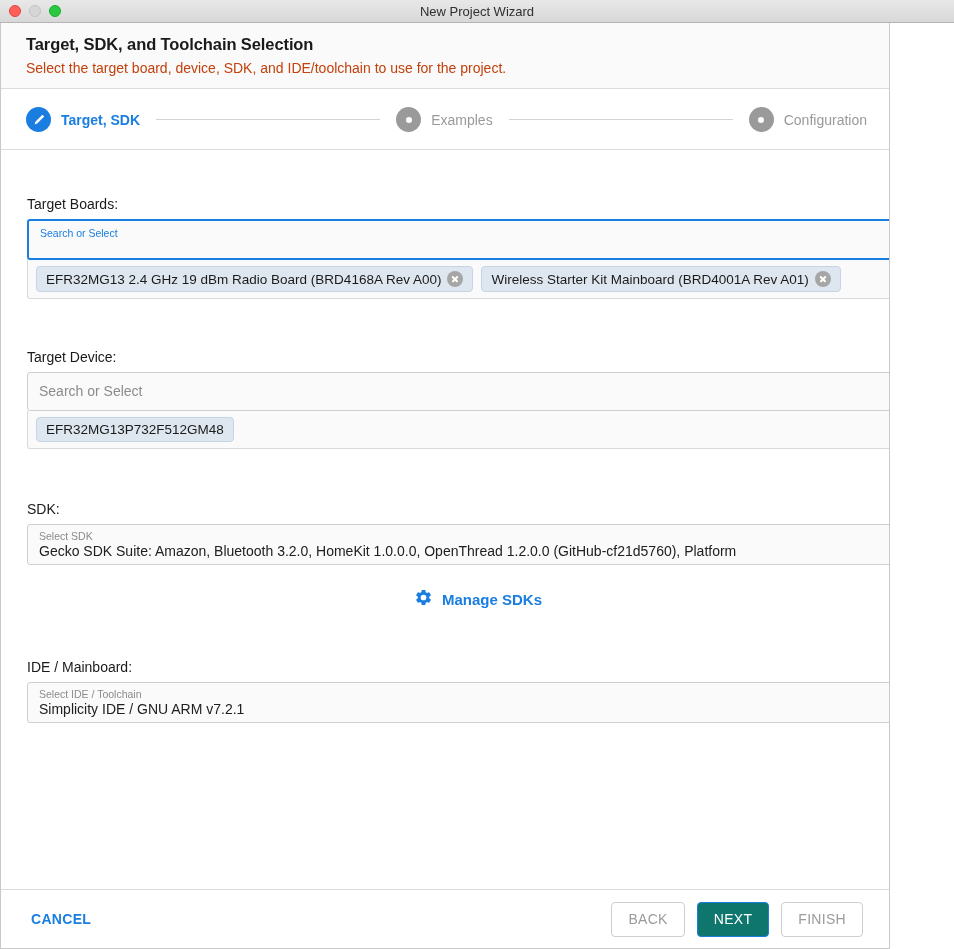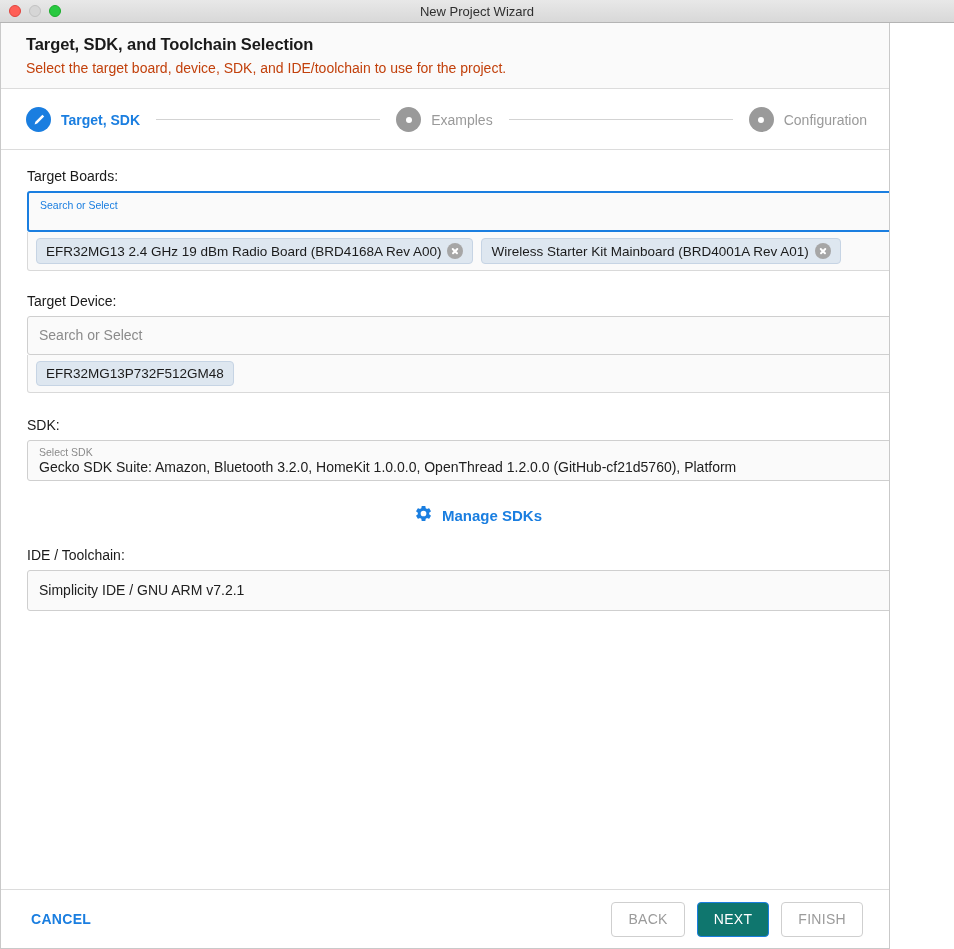--- a/index.html
+++ b/index.html
@@ -122,21 +122,21 @@
     flex: 1 1 auto;
     padding: 18px 26px 0 26px;
     background: #ffffff;
     overflow: hidden;
   }
   .field-label {
     font-size: 14px;
     color: #1a1a1a;
     margin-bottom: 7px;
   }
-  .group { margin-bottom: 0; }
+  .group { margin-bottom: 0; margin-top: 28px; }
 
   
   .combo {
     position: relative;
     width: 902px;
     background: #fafafa;
     border: 1px solid #cfcfcf;
     border-radius: 3px;
     height: 39px;
     display: flex;
@@ -396,22 +396,23 @@
             <path fill="#1a7ee0" d="M19.14 12.94a7.6 7.6 0 0 0 .06-.94 7.6 7.6 0 0 0-.06-.94l2.03-1.58a.48.48 0 0 0 .12-.61l-1.92-3.32a.48.48 0 0 0-.58-.22l-2.39.96a7.1 7.1 0 0 0-1.63-.94l-.36-2.54a.47.47 0 0 0-.47-.4h-3.84a.47.47 0 0 0-.47.4l-.36 2.54c-.59.24-1.13.56-1.63.94l-2.39-.96a.48.48 0 0 0-.58.22L2.75 8.87a.48.48 0 0 0 .12.61l2.03 1.58a7.6 7.6 0 0 0 0 1.88l-2.03 1.58a.48.48 0 0 0-.12.61l1.92 3.32c.12.22.38.3.58.22l2.39-.96c.5.38 1.04.7 1.63.94l.36 2.54c.04.23.24.4.47.4h3.84c.23 0 .43-.17.47-.4l.36-2.54c.59-.24 1.13-.56 1.63-.94l2.39.96c.2.08.46 0 .58-.22l1.92-3.32a.48.48 0 0 0-.12-.61ZM12 15.6A3.6 3.6 0 1 1 15.6 12 3.6 3.6 0 0 1 12 15.6Z"></path>
           </svg>
         </span>
         <span class="manage-link">Manage SDKs</span>
       </div>
     </div>
 
     <div class="sp-20"></div>
 
     <div class="group">
-      <div class="field-label">IDE / Toolchain:</div>
+      <div class="field-label">IDE / Mainboard:</div>
       <div class="combo" style="height:41px;justify-content:center;">
+        <span class="float-label">Select IDE / Toolchain</span>
         <span class="value">Simplicity IDE / GNU ARM v7.2.1</span>
         <span class="caret"></span>
       </div>
     </div>
 
   </div>
 
   <div class="footer">
     <button class="cancel-btn">CANCEL</button>
     <div class="footer-right">

